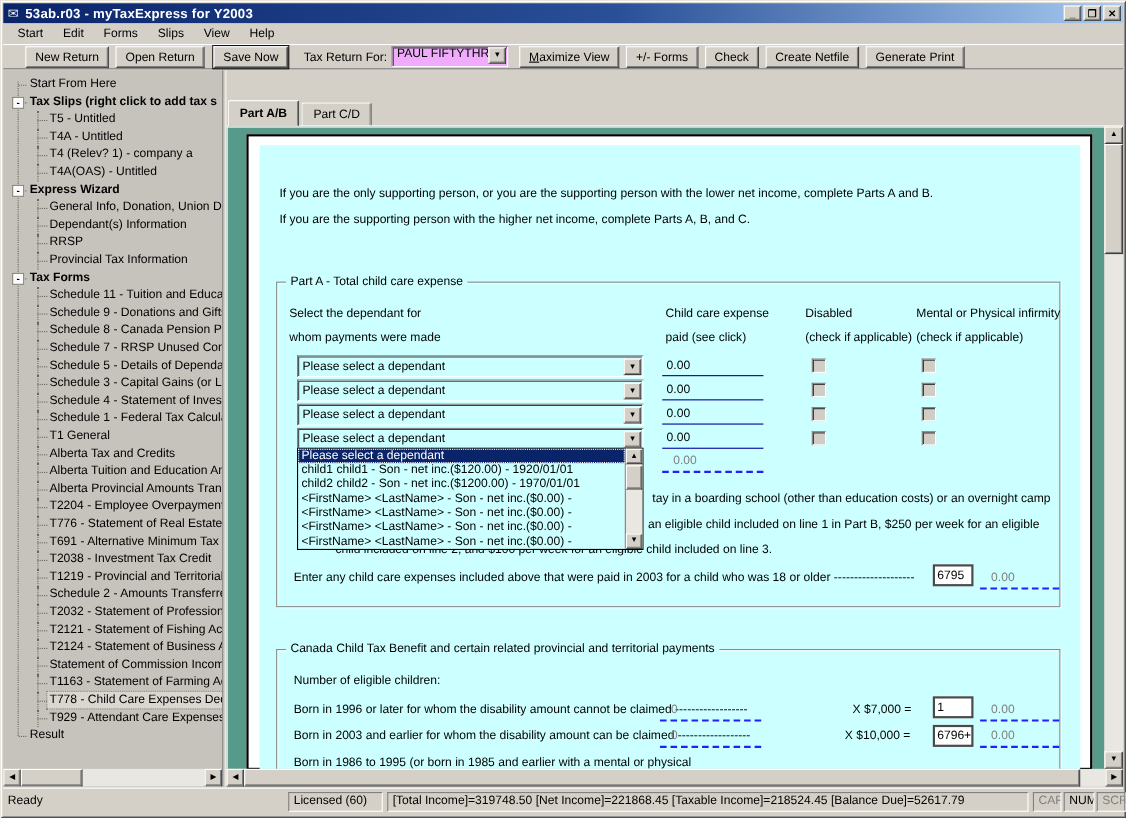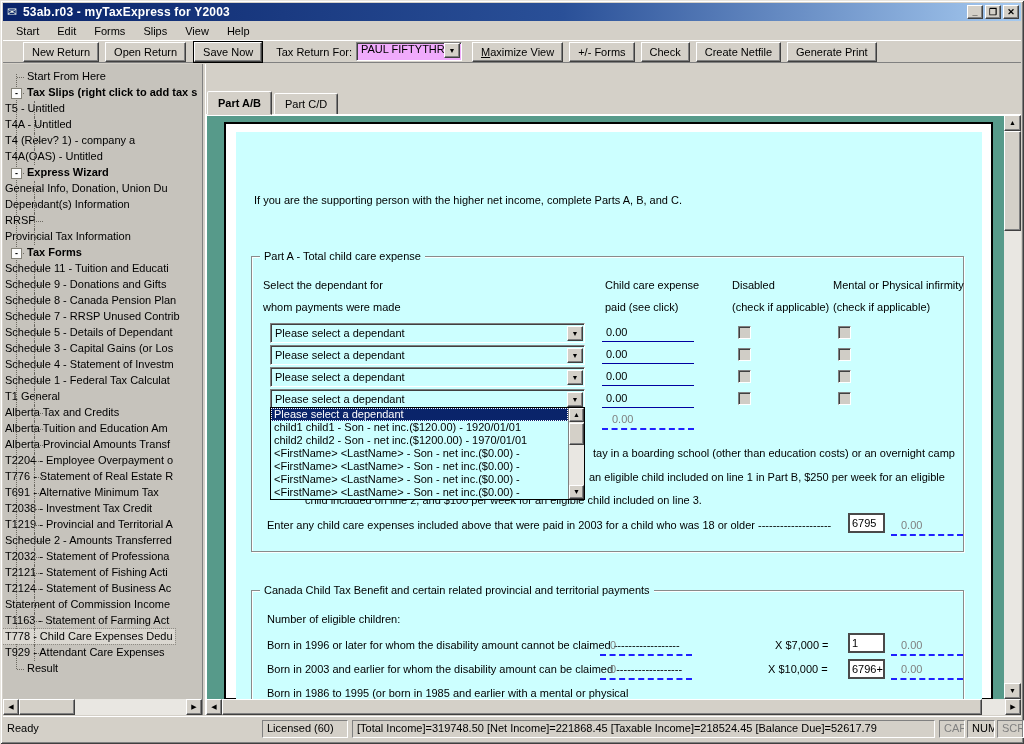--- a/index.html
+++ b/index.html
@@ -47,21 +47,21 @@
   
   .tree { position:absolute; left:0; top:0; right:0; bottom:16px; overflow:hidden; }
   .tree::before { content:""; position:absolute; left:13px; top:10px; height:595px; border-left:1px dotted #6a675f; }
   .titem { position:absolute; left:0; width:100%; height:16px; line-height:15px; white-space:nowrap; }
   .titem::before { content:""; position:absolute; top:8px; border-top:1px dotted #6a675f; }
   .titem.lvl0::before { left:14px; width:7px; }
   .titem.lvl1::before { left:31px; width:9px; }
   .titem.lvl1::after { content:""; position:absolute; left:31px; top:0; height:16px; border-left:1px dotted #6a675f; }
   .titem .tlabel { position:relative; display:inline-block; padding:0 2px; overflow:hidden; }
   .lvl0 .tlabel { margin-left:22px; }
-  .lvl1 .tlabel { }
+  .lvl1 .tlabel { margin-left:40px; }
   .titem.bold { font-weight:bold; }
   .titem.selected .tlabel { background:#dad7d0; outline:1px dotted #8f8c85; }
   .ebox { position:absolute; left:8px; top:3px; width:11px; height:11px; background:#fcfcfc; border:1px solid #848278;
           font-size:9px; line-height:8px; text-align:center; z-index:2; }
 
   
   .sb-btn { position:absolute; background:#d4d0c8; border:1px solid; border-color:#fff #404040 #404040 #fff;
             box-shadow: inset -1px -1px 0 #808080; font-size:7px; text-align:center; color:#000; }
   .sb-track { background:#e9e7e2; }
   .sb-thumb { position:absolute; background:#d4d0c8; border:1px solid; border-color:#fff #404040 #404040 #fff;
@@ -221,20 +221,21 @@
 
     <div class="tabstrip2">
       <span class="subtab active" style="left:1px;">Part A/B</span>
       <span class="subtab" style="left:68px;">Part C/D</span>
     </div>
 
     <div class="viewport">
       <div class="page">
         <div class="canvas">
 
+          <div class="flabel" style="left:18px;top:38px;">If you are the only supporting person, or you are the supporting person with the lower net income, complete Parts A and B.</div>
           <div class="flabel" style="left:18px;top:62px;">If you are the supporting person with the higher net income, complete Parts A, B, and C.</div>
 
           <div class="groupbox" style="left:15px;top:124px;width:713px;height:296px;">
             <span class="grouptitle">Part A - Total child care expense</span>
 
             <div class="flabel" style="left:11px;top:22px;">Select the dependant for</div>
             <div class="flabel" style="left:11px;top:44px;">whom payments were made</div>
 
 
             <div class="flabel" style="left:353px;top:22px;">Child care expense</div>

